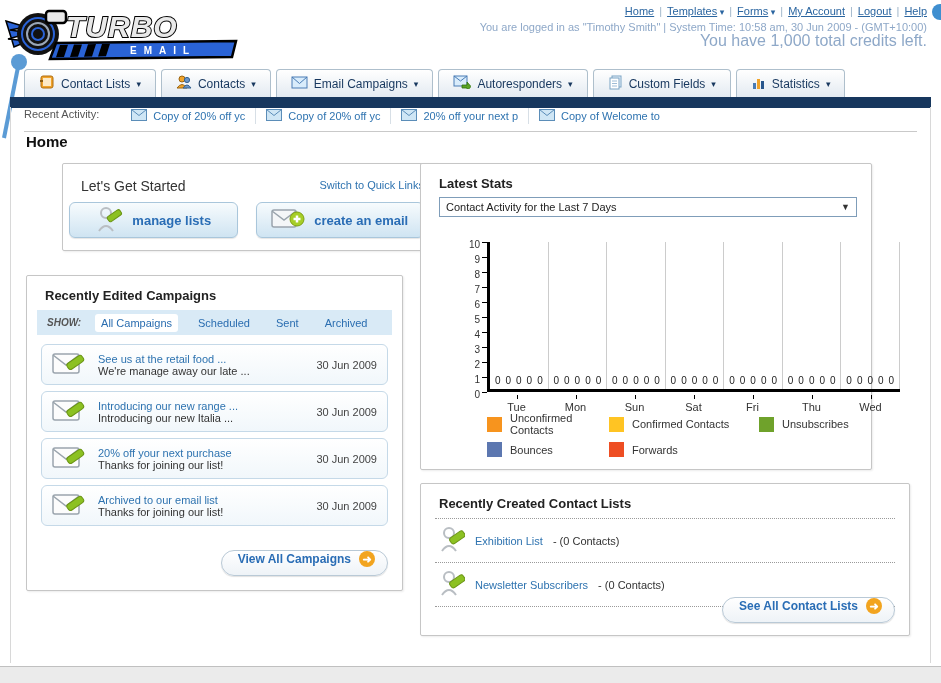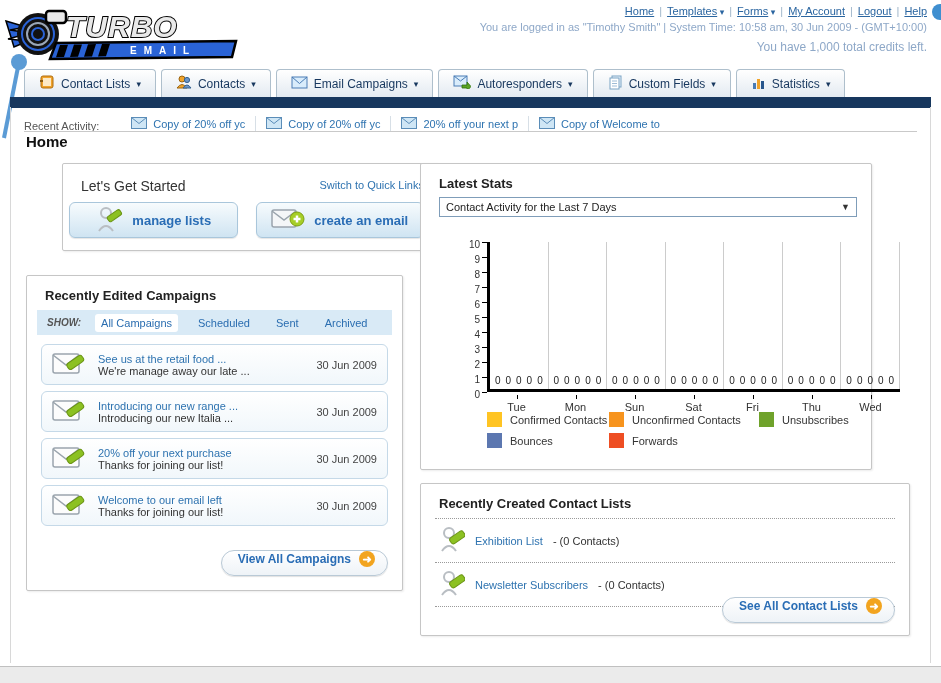--- a/index.html
+++ b/index.html
@@ -6,34 +6,34 @@
   body { background:#ebebeb; font-family:"Liberation Sans", sans-serif; font-size:12px; color:#333; }
   .page { position:relative; width:941px; height:683px; background:#fff; overflow:hidden; margin:0 auto; }
 
   
   .logo { position:absolute; top:3px; left:4px; width:240px; height:58px; cursor:pointer; }
   .toplinks { position:absolute; top:5px; right:14px; font-size:11px; color:#8a8a8a; white-space:nowrap; }
   .toplinks a { color:#2a65a0; text-decoration:underline; cursor:pointer; }
   .toplinks .sep { color:#9db4c9; margin:0 5px; }
   .toplinks .caret { color:#2a65a0; font-size:9px; }
   .status1 { position:absolute; top:21px; right:14px; font-size:11px; color:#8ea8c8; }
-  .status2 { position:absolute; top:40px; right:14px; font-size:12px; color:#8ea8c8; }
+  .status2 { position:absolute; top:32px; right:14px; font-size:16px; color:#8ea8c8; }
   .help-ball { position:absolute; top:4px; right:-7px; width:16px; height:16px; border-radius:50%; background:#3f8fd0; }
   .deco-line { position:absolute; top:42px; left:0; pointer-events:none; }
 
   
   .tabs { position:absolute; top:69px; left:24px; display:flex; gap:5px; }
   .tab { display:flex; align-items:center; gap:6px; height:28px; padding:0 14px;
          background:linear-gradient(#ffffff,#e3eaf1); border:1px solid #aebfcc; border-bottom:none;
          border-radius:4px 4px 0 0; color:#17375E; font-size:12px; cursor:pointer; }
   .tab .caret { font-size:9px; color:#17375E; }
   .navybar { position:absolute; top:97px; left:10px; right:10px; height:11px; background:#17375E; }
 
   
-  .activity { position:absolute; top:108px; left:10px; right:10px; height:24px; display:flex; align-items:flex-end;
+  .activity { position:absolute; top:108px; left:10px; right:10px; height:24px; display:flex; align-items:flex-start;
               padding-left:14px; }
   .activity-inner-border { position:absolute; top:131px; left:24px; right:24px; border-top:1px solid #c9c9c9; }
   .activity .alabel { color:#555; font-size:11px; margin-right:22px; }
   .aitem { display:flex; align-items:center; gap:6px; padding:0 10px; border-left:1px solid #d7dfe6; height:16px;
            color:#2E73B0; font-size:11px; cursor:pointer; white-space:nowrap; overflow:hidden; }
   .aitem:first-of-type { border-left:none; }
 
   .home-title { position:absolute; top:133px; left:26px; font-size:15px; font-weight:bold; color:#111; }
 
   
@@ -322,21 +322,21 @@
           </div>
           <div class="cdate">30 Jun 2009</div>
         </div>
         <div class="crow">
           <span class="cicon"><svg width="34" height="26">
               <rect x="1" y="4" width="26" height="19" rx="2" fill="#fcfcfc" stroke="#9aa4ad" stroke-width="1.5"></rect>
               <path d="M1 5 L14 15 L27 5" fill="none" stroke="#9aa4ad" stroke-width="1.5"></path>
               <rect x="14" y="9" width="18" height="7" rx="2.5" fill="#8cc122" stroke="#6a9413" transform="rotate(-35 23 12)"></rect>
             </svg></span>
           <div class="ctexts">
-            <div class="ctitle">Welcome to our email left</div>
+            <div class="ctitle">Archived to our email list</div>
             <div class="csub">Thanks for joining our list!</div>
           </div>
           <div class="cdate">30 Jun 2009</div>
         </div>
       </div>
     <div class="viewall-wrap">
       <span class="pillbtn">
         <span>View All Campaigns</span>
         <span class="gobtn">➜</span>
       </span>
@@ -446,26 +446,26 @@
           <div class="xcell"><i></i><span>Mon</span></div>
           <div class="xcell"><i></i><span>Sun</span></div>
           <div class="xcell"><i></i><span>Sat</span></div>
           <div class="xcell"><i></i><span>Fri</span></div>
           <div class="xcell"><i></i><span>Thu</span></div>
           <div class="xcell"><i></i><span>Wed</span></div>
         </div>
     </div>
     <div class="legend">
         <div class="litem">
+          <span class="lswatch" style="background: rgb(247, 148, 30);"></span>
+          <span>Unconfirmed Contacts</span>
+        </div>
+        <div class="litem">
           <span class="lswatch" style="background: rgb(255, 196, 35);"></span>
           <span>Confirmed Contacts</span>
-        </div>
-        <div class="litem">
-          <span class="lswatch" style="background: rgb(247, 148, 30);"></span>
-          <span>Unconfirmed Contacts</span>
         </div>
         <div class="litem">
           <span class="lswatch" style="background: rgb(111, 162, 43);"></span>
           <span>Unsubscribes</span>
         </div>
         <div class="litem">
           <span class="lswatch" style="background: rgb(92, 119, 176);"></span>
           <span>Bounces</span>
         </div>
         <div class="litem">

